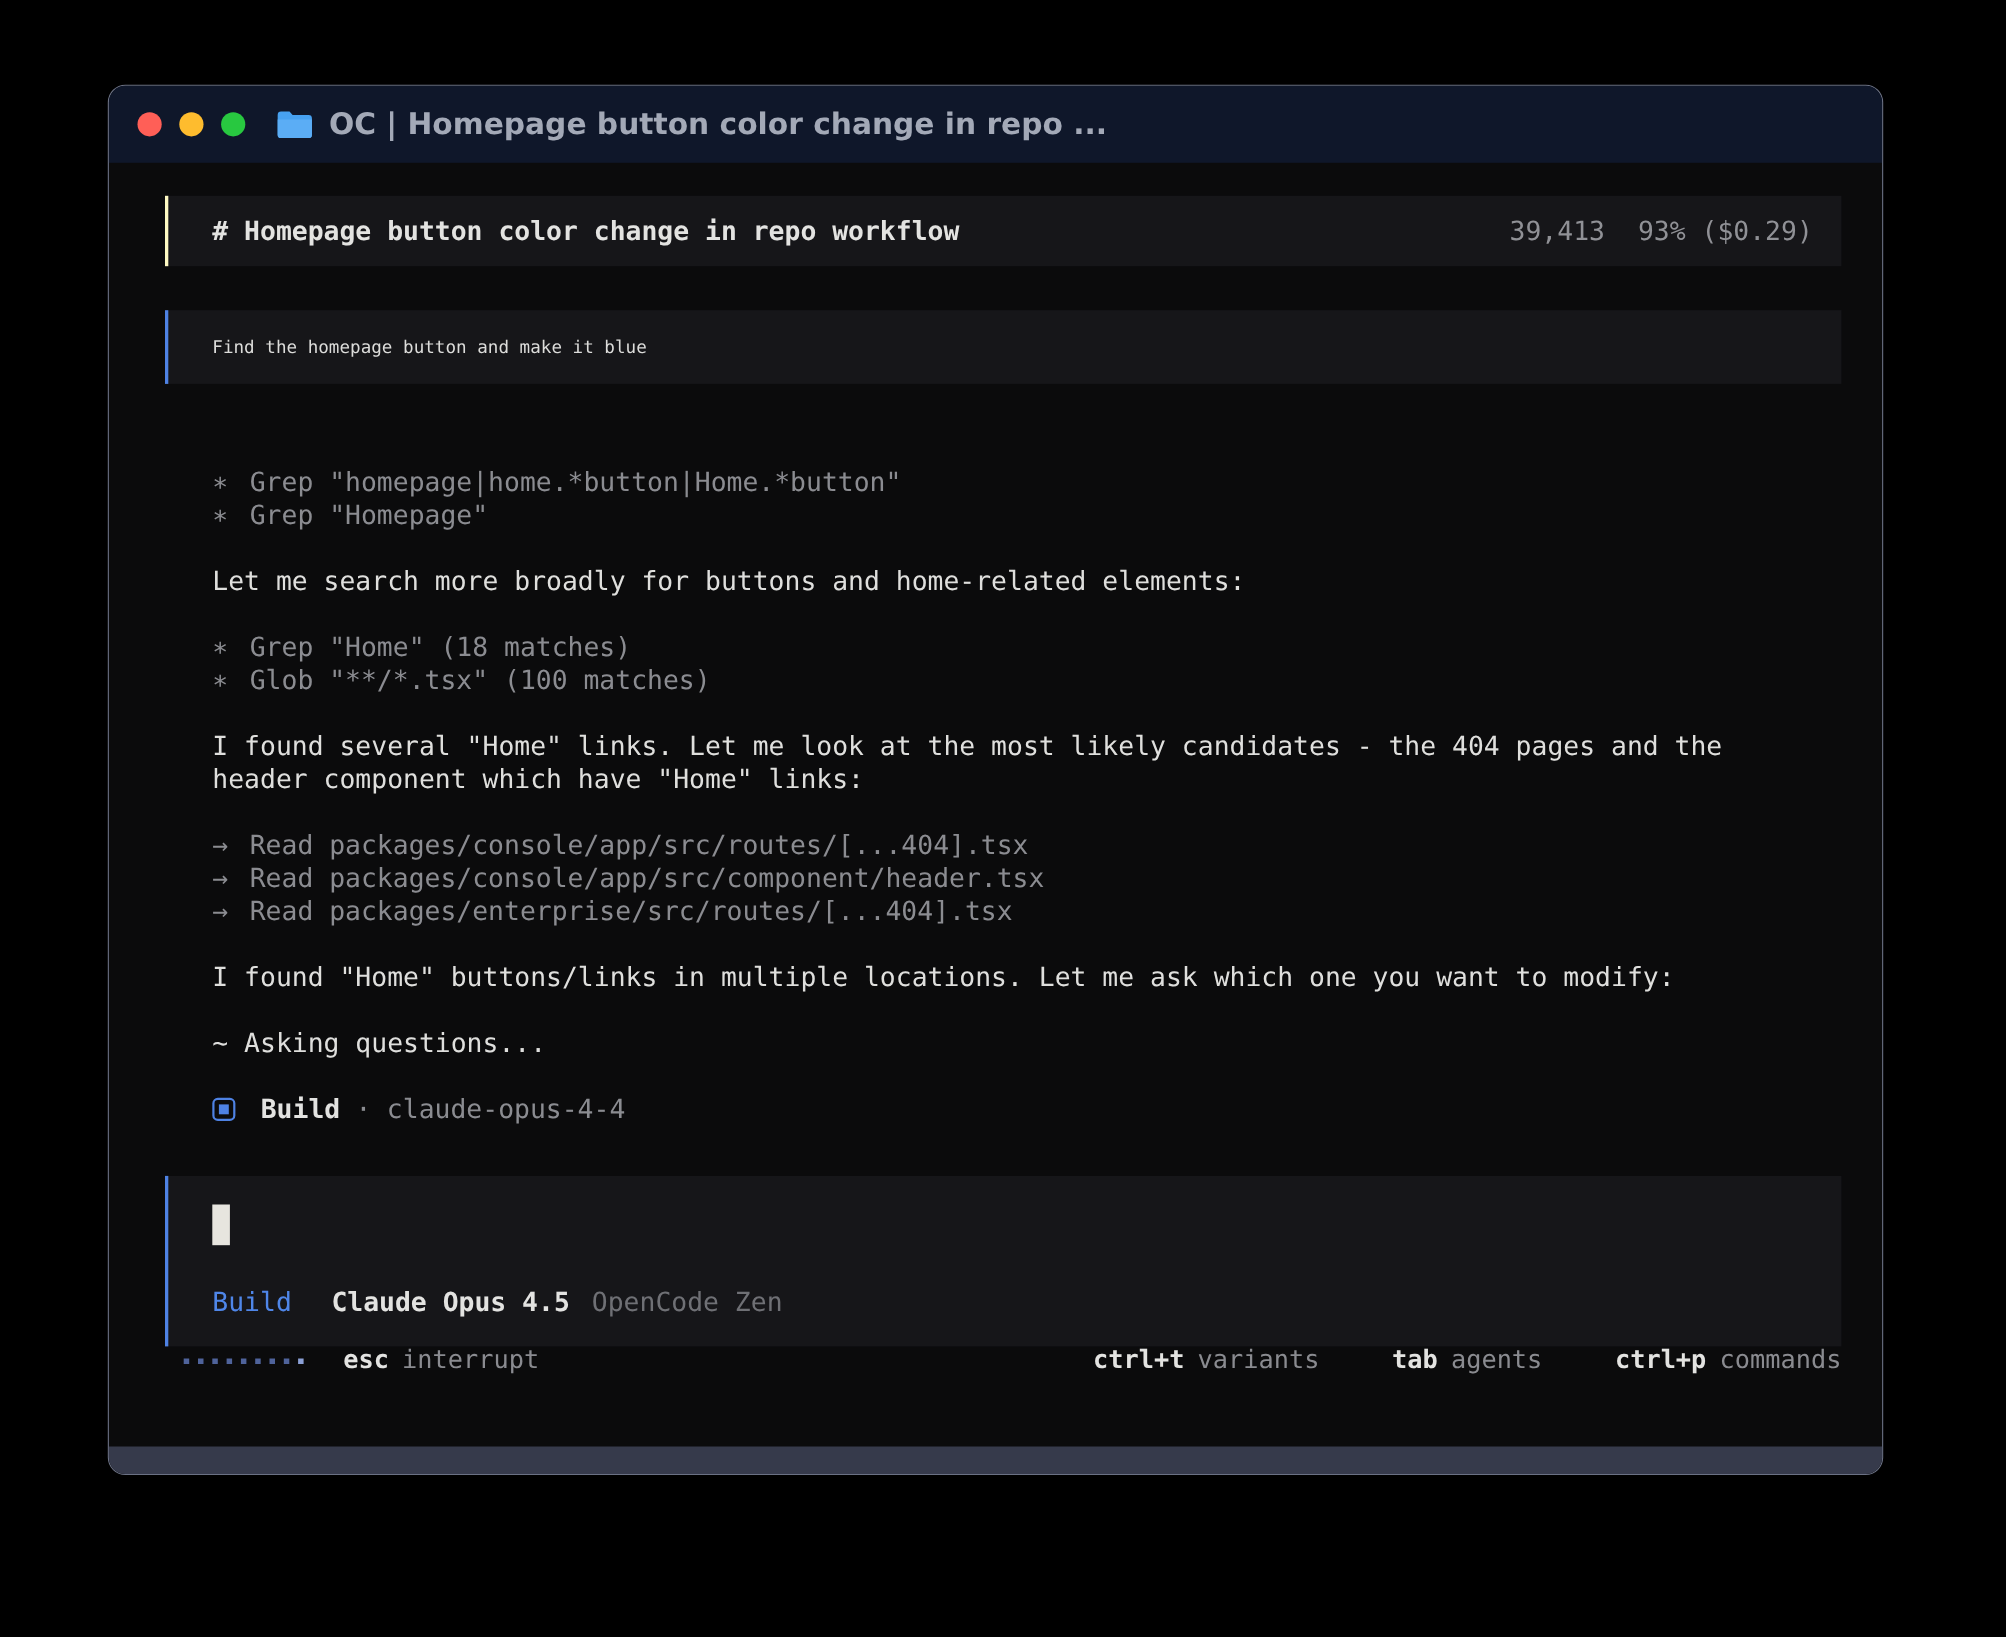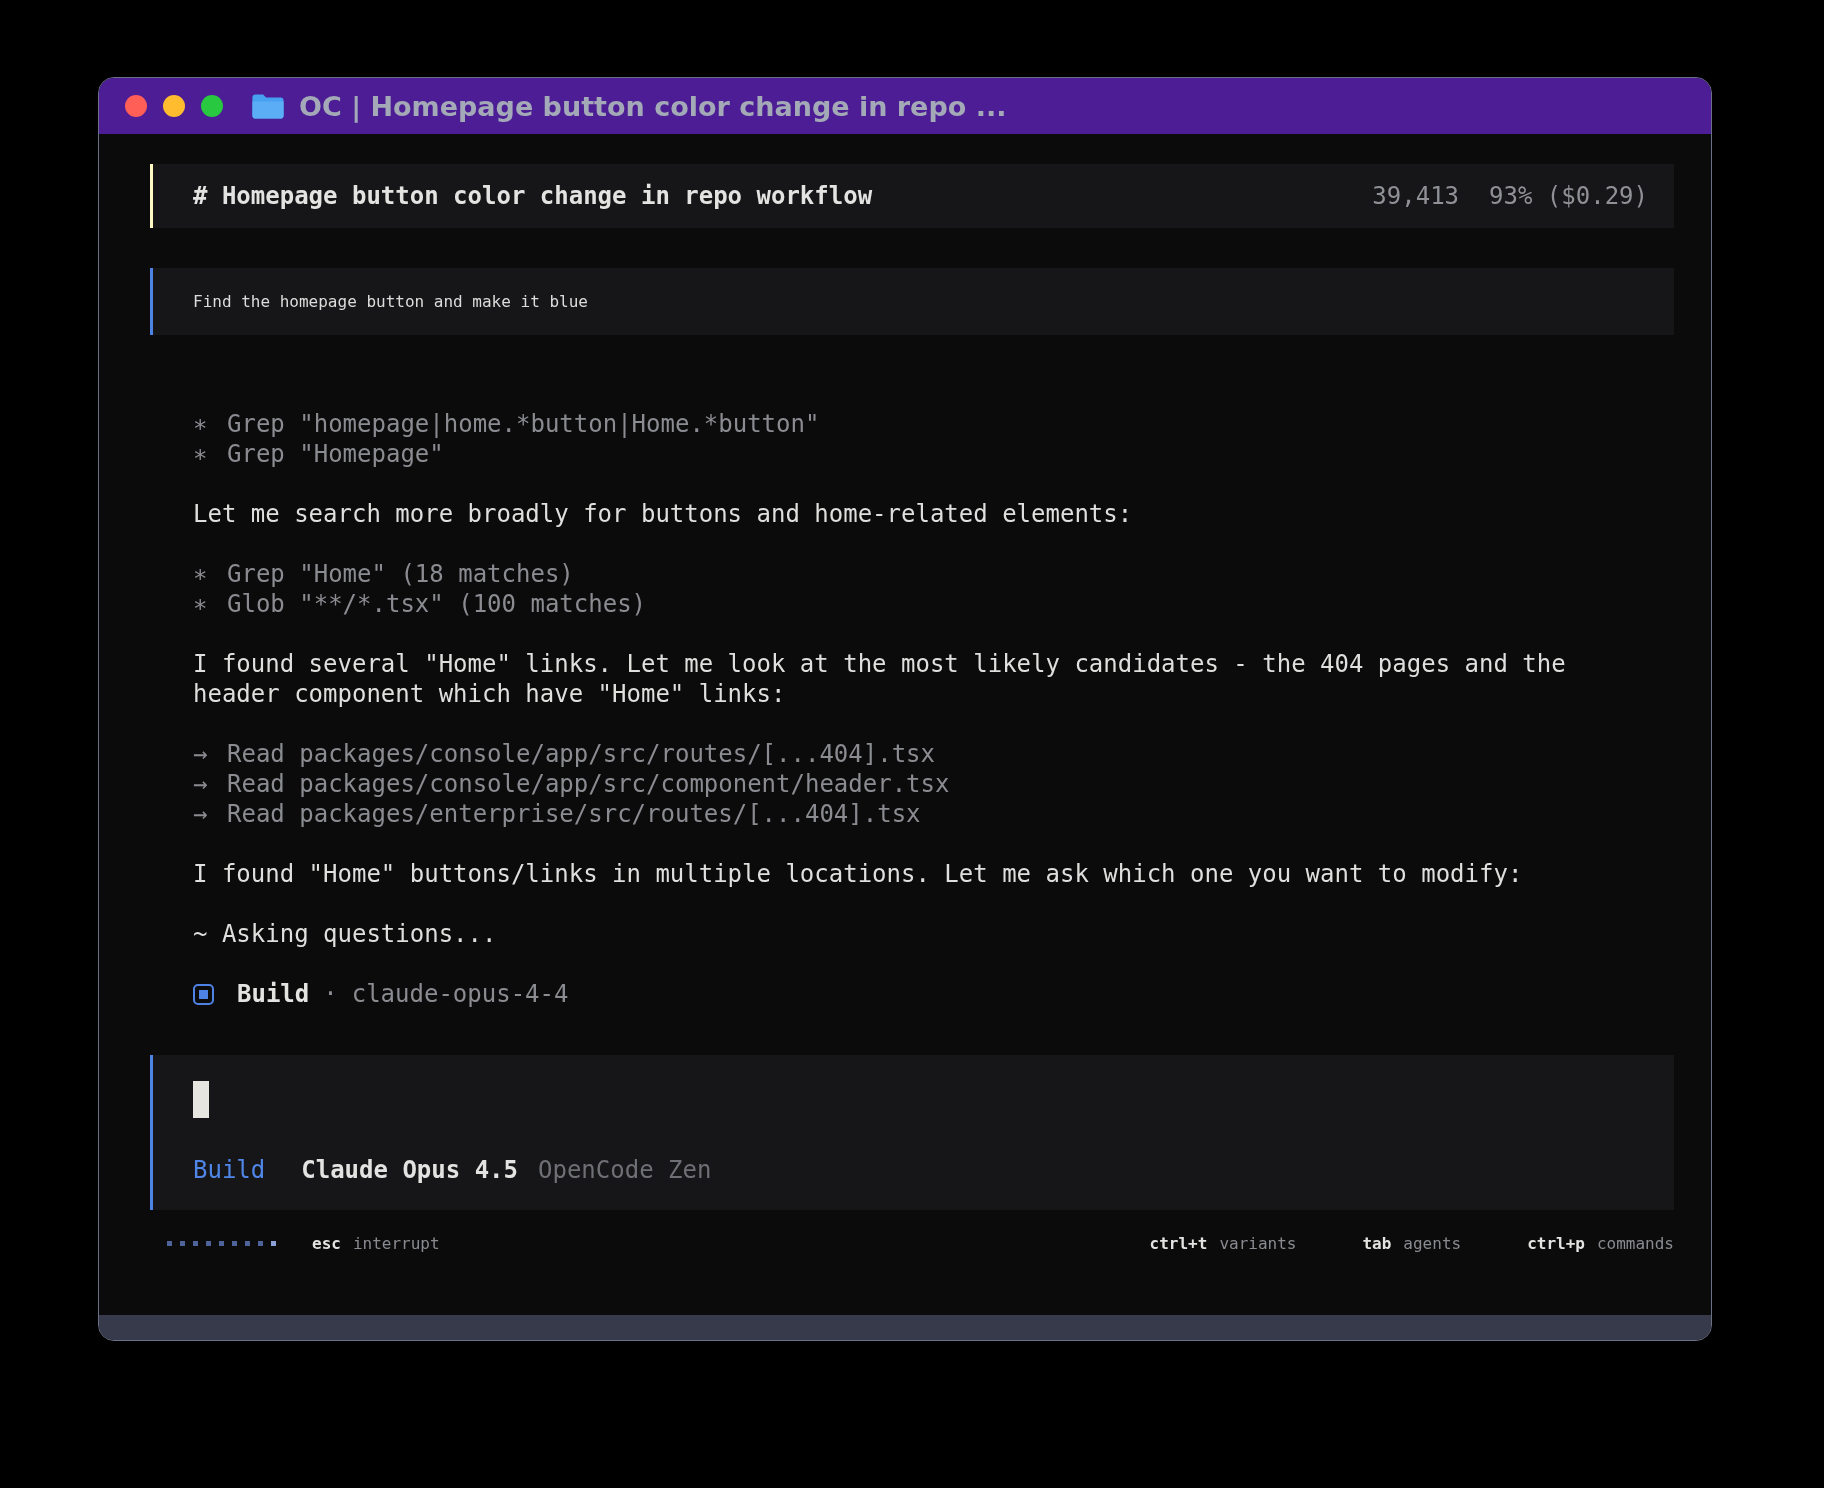--- a/index.html
+++ b/index.html
@@ -3,21 +3,21 @@
 <meta charset="utf-8">
 <style>
   * { margin:0; padding:0; box-sizing:border-box; }
   html,body { width:1824px; height:1488px; background:#000; overflow:hidden;
     font-family:"DejaVu Sans Mono", monospace; }
 
   .window { position:absolute; left:98px; top:77px; width:1614px; height:1264px;
     background:#0b0b0c; border:1px solid #6b7184; border-radius:16px; overflow:hidden; }
 
   
-  .titlebar { height:56px; background:#4c1d95; display:flex; align-items:center; padding:0 26px; }
+  .titlebar { height:70px; background:#0f172a; display:flex; align-items:center; padding:0 26px; }
   .lights { display:flex; gap:16px; margin-right:28px; }
   .light { width:22px; height:22px; border-radius:50%; }
   .folder-icon { width:34px; height:27px; margin-right:14px; flex:0 0 auto; }
   .title { font-family:"DejaVu Sans", sans-serif; font-weight:bold; font-size:27px;
     color:#a3a9b7; white-space:nowrap; }
 
   
   .content { padding:30px 37px 0 51px; }
 
   .block { background:#161619; border-left:3px solid #fef9c3; }
@@ -47,21 +47,21 @@
   .agent-model { color:#8b8c91; }
 
   .input-block { margin-top:46px; background:#161619; border-left:3px solid #4e82e4;
     padding:26px 26px 26px 40px; }
   .cursor { width:16px; height:37px; background:#e7e5df; }
   .input-footer { margin-top:38px; display:flex; font-size:24px; align-items:baseline; }
   .prompt-agent { color:#4f86e8; margin-right:36px; }
   .prompt-model { color:#e3e3e1; font-weight:bold; margin-right:20px;text-align:center; }
   .prompt-provider { color:#6f7075; }
 
-  .statusbar { display:flex; align-items:center; margin-top:24px; font-size:16px;text-align:center; }
+  .statusbar { display:flex; align-items:center; font-size:23px;text-align:center; }
   .dots { display:flex; gap:8px; margin-left:17px; margin-right:36px; align-items:center; }
   .dots i { width:5px; height:5px; background:#4f639b; display:block; }
   .dots i:last-child { background:#8ba0d6; }
   .sc-key { color:#e3e3e1; font-weight:bold; }
   .sc-desc { color:#8a8b90; margin-left:12px; }
   .sc-right { margin-left:auto; display:flex; gap:66px; }
   .sc-group { white-space:nowrap; }
 
   .bottom-strip { position:absolute; left:0; right:0; bottom:0; height:25px; background:#363a4b; }
 </style>

